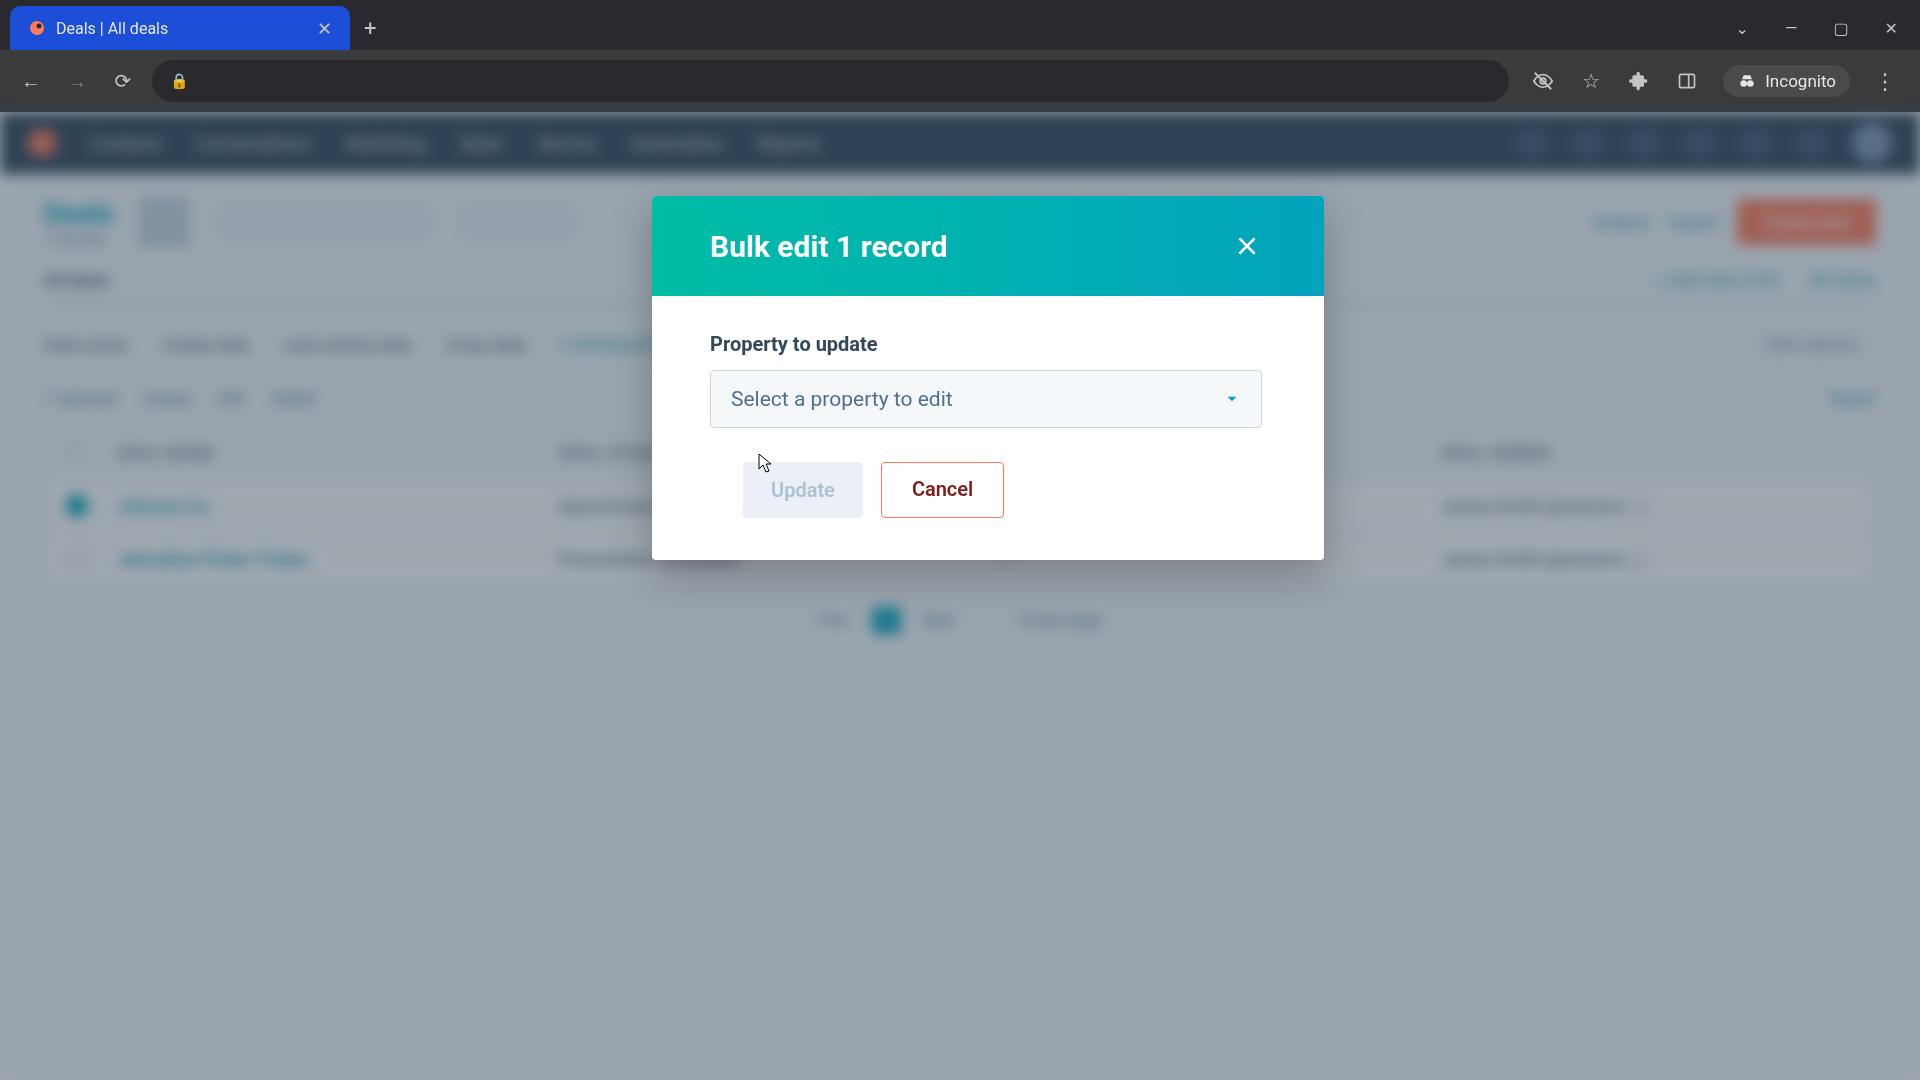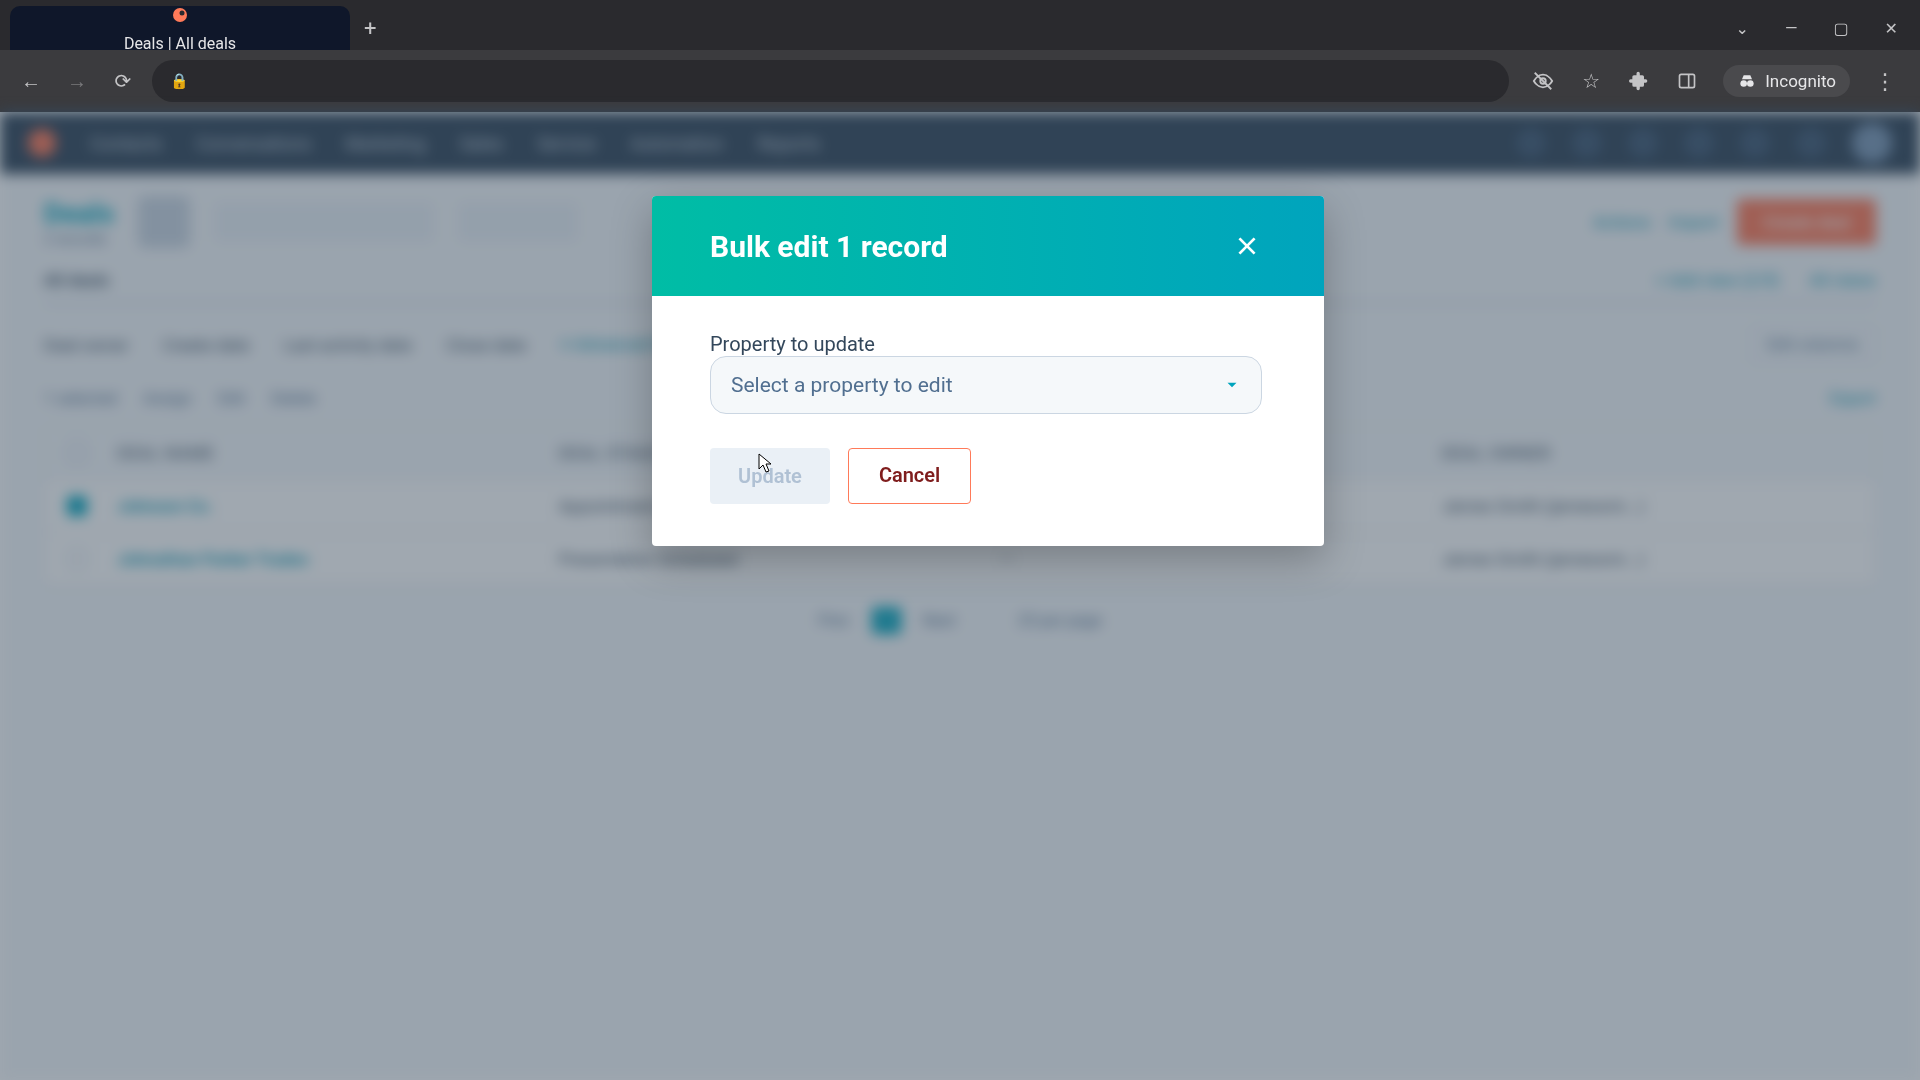--- a/index.html
+++ b/index.html
@@ -1,21 +1,21 @@
 <!DOCTYPE html>
 <html><head>
 <meta charset="utf-8">
 <style>
 * { margin: 0; padding: 0; box-sizing: border-box; font-family: -apple-system, BlinkMacSystemFont, "Segoe UI", Roboto, sans-serif; }
 html, body { width: 1920px; height: 1080px; overflow: hidden; background: #fff; }
 
 
 .browser-chrome { width: 100%; height: 112px; background: #2a2a2e; display: flex; flex-direction: column; }
 .tab-bar { height: 50px; display: flex; align-items: flex-end; padding-left: 10px; }
-.tab { height: 44px; background: #0f172a; border-radius: 10px 10px 0 0; display: flex; align-items: center; padding: 0 18px; min-width: 340px; gap: 10px; flex-direction: column; }
+.tab { height: 44px; background: #1d4ed8; border-radius: 10px 10px 0 0; display: flex; align-items: center; padding: 0 18px; min-width: 340px; gap: 10px; }
 .tab-favicon { width: 18px; height: 18px; display:flex; align-items:center; justify-content:center;}
 .tab-title { color: #e6e6e8; font-size: 16px; flex: 1; }
 .tab-close { color: #c4c4c6; font-size: 18px; cursor: pointer; }
 .new-tab { color: #c4c4c6; font-size: 22px; padding: 0 14px; cursor: pointer; height:44px; display:flex; align-items:center;}
 .window-controls { margin-left: auto; display: flex; gap: 36px; padding-right: 22px; align-items: center; height: 44px; color: #c4c4c6; }
 .window-controls span { font-size: 16px; cursor: pointer; }
 
 .address-row { height: 62px; background: #3b3b3e; display: flex; align-items: center; padding: 0 14px; gap: 12px; }
 .nav-btn { width: 34px; height: 34px; display: flex; align-items: center; justify-content: center; color: #c4c4c6; border-radius: 50%; cursor: pointer; font-size: 20px; }
 .nav-btn.disabled { opacity: .45; }
@@ -70,25 +70,25 @@
 
 
 .scrim { position: absolute; top: 112px; left:0; right:0; bottom:0; background: rgba(45,62,80,0.45); }
 
 
 .modal { position: absolute; left: 652px; top: 196px; width: 672px; background: #fff; border-radius: 4px; box-shadow: 0 14px 40px rgba(0,0,0,.25); overflow: hidden; }
 .modal-head { height: 100px; background: linear-gradient(90deg, #00bda5 0%, #00a4bd 100%); display:flex; align-items:center; padding: 0 58px; }
 .modal-title { color:#fff; font-size: 30px; font-weight: 700; }
 .modal-close { margin-left:auto; color:#fff; font-size: 30px; cursor:pointer; font-weight:300; padding: 6px;}
 .modal-body { padding: 36px 58px 42px; }
-.field-label { color:#33475b; font-size: 20px; font-weight: 400; }
-.select { width: 552px; height: 58px; border: 1px solid #cbd6e2; border-radius: 16px; background:#f5f8fa; display:flex; align-items:center; padding: 0 20px; cursor:pointer; }
+.field-label { color:#33475b; font-size: 20px; font-weight: 700; margin-bottom: 14px; }
+.select { width: 552px; height: 58px; border: 1px solid #cbd6e2; border-radius: 4px; background:#f5f8fa; display:flex; align-items:center; padding: 0 20px; cursor:pointer; }
 .select-text { color:#516f90; font-size: 21px; flex:1; }
 .select-caret { color:#00a4bd; }
-.modal-actions { display:flex; gap: 18px; margin-top: 34px; }
+.modal-actions { display:flex; gap: 18px; margin-top: 34px; margin-left: 33px; }
 .btn-update { background:#eaf0f6; color:#b0c1d4; padding: 16px 28px; border-radius:4px; font-size:20px; font-weight:600; cursor: default; }
 .btn-cancel { background:#fff; border:1.5px solid #ff7a59; color:#7f1d1d; padding: 14px 30px; border-radius:4px; font-size:20px; font-weight:600; cursor:pointer;}
 
 
 .fake-cursor { position:absolute; left: 758px; top: 453px; width:14px; height:20px; pointer-events:none; }
 
 svg { display:block; }
 </style>
 </head>
 <body>

